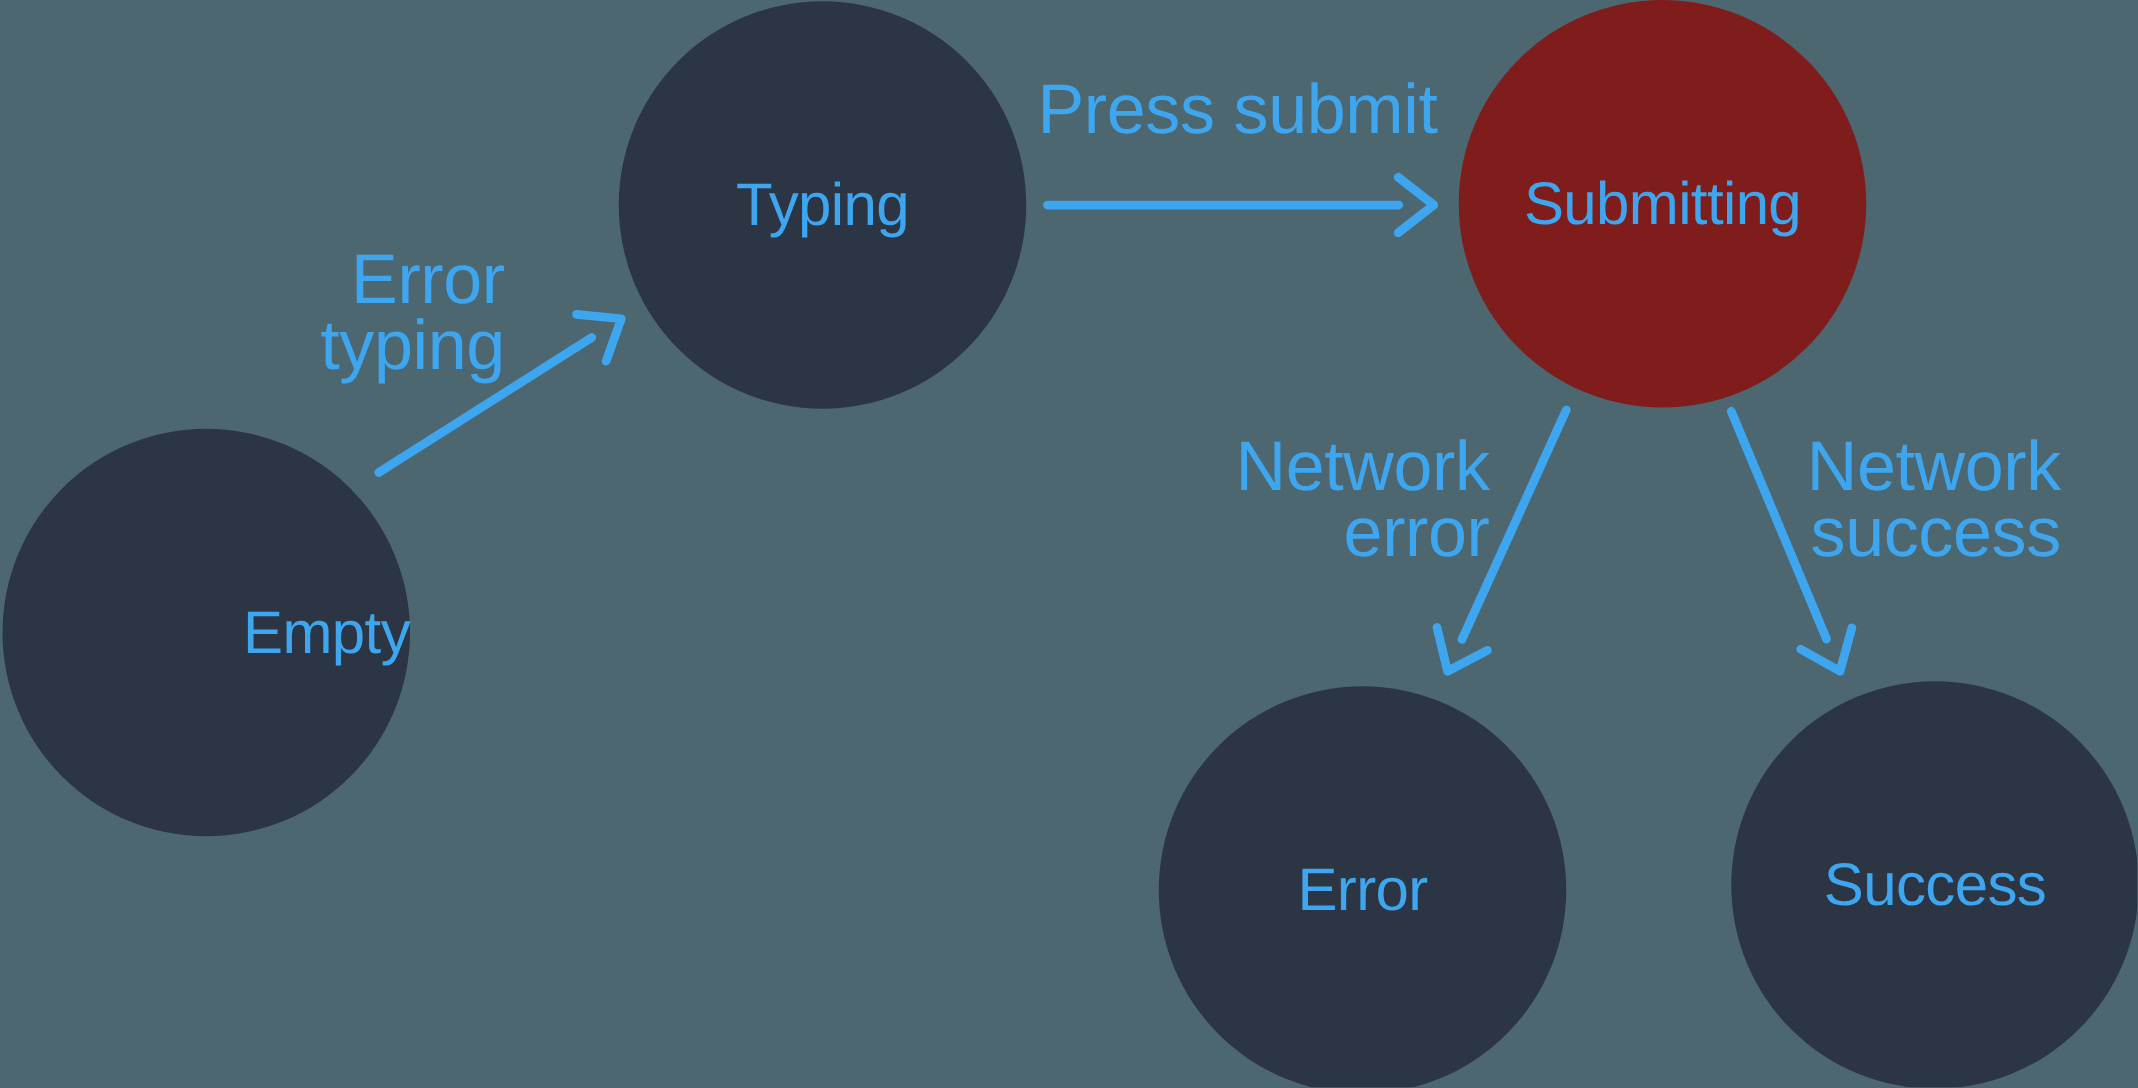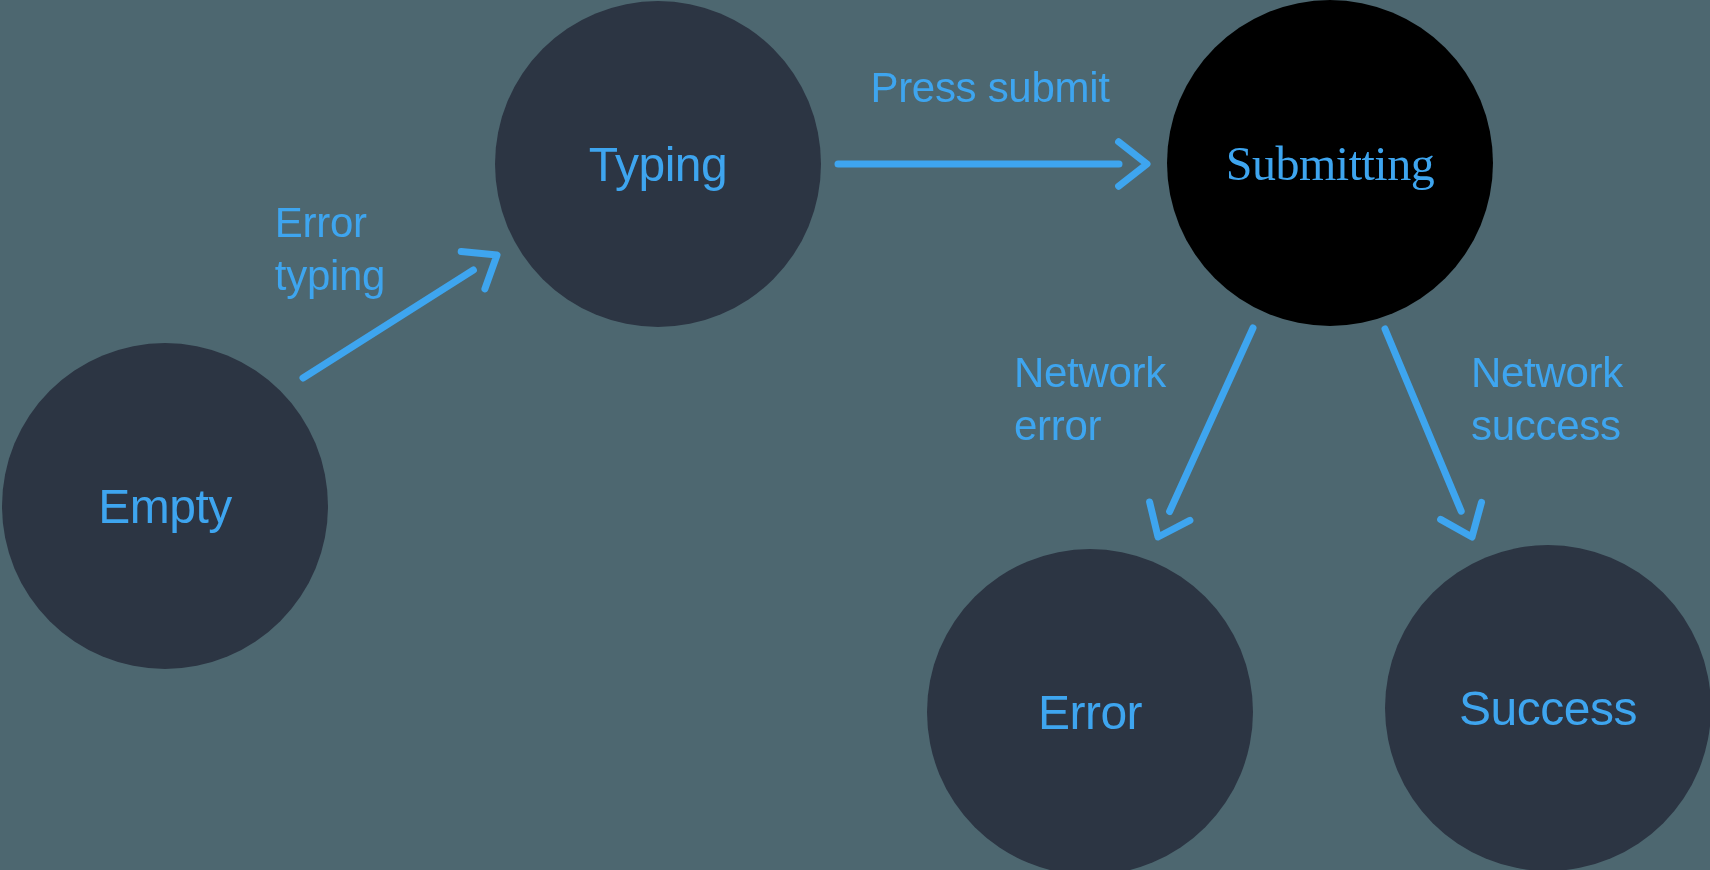--- a/index.html
+++ b/index.html
@@ -1,21 +1,21 @@
 <!DOCTYPE html>
 <html><head>
 <meta charset="utf-8">
 <style>
   html,body{margin:0;padding:0;background:#4d6770}
   #canvas{position:relative;overflow:hidden;font-family:"Liberation Sans",sans-serif}
   #edges-svg{position:absolute;left:0;top:0}
   .node{position:absolute;border-radius:50%;display:flex;align-items:center;justify-content:center}
   .node-label{font-size:48px;letter-spacing:-0.5px}
-  .edge-label{position:absolute;transform:translate(-50%,-50%);font-size:42px;line-height:53px;
-              text-align:left;white-space:nowrap;letter-spacing:-0.3px}
+  .edge-label{position:absolute;transform:translate(-50%,-50%);font-size:56px;line-height:53px;
+              text-align:right;white-space:nowrap;letter-spacing:-0.3px}
 </style>
 </head>
 <body>
 
 <div id="canvas" style="width: 1710px; height: 870px; background: rgb(77, 103, 112);">
   <svg id="edges-svg" width="1710" height="870">
       <g fill="none" stroke="#3ea5ef" stroke-width="7" stroke-linecap="round" stroke-linejoin="round">
         <line x1="303" y1="378" x2="473.4" y2="270.0"></line>
         <polyline points="484.9,288.9 497,255 461.2,251.5"></polyline>
       </g>
@@ -26,27 +26,27 @@
       <g fill="none" stroke="#3ea5ef" stroke-width="7" stroke-linecap="round" stroke-linejoin="round">
         <line x1="1253" y1="328" x2="1169.6" y2="511.5"></line>
         <polyline points="1149.6,502.0 1158,537 1189.9,520.3"></polyline>
       </g>
       <g fill="none" stroke="#3ea5ef" stroke-width="7" stroke-linecap="round" stroke-linejoin="round">
         <line x1="1385" y1="329" x2="1461.2" y2="511.2"></line>
         <polyline points="1440.6,519.4 1472,537 1481.5,502.3"></polyline>
       </g>
     </svg>
   <div id="nodes-layer">
-      <div class="node" style="left: 2px; top: 343px; height: 326px; width: 326px; background: rgb(44, 53, 67);">
+      <div class="node" style="left: 2px; top: 343px; height: 326px; width: 326px; background: rgb(44, 53, 67); justify-content: flex-end;">
         <span class="node-label" style="color: rgb(62, 165, 239);">Empty</span>
       </div>
       <div class="node" style="left: 495px; top: 1px; height: 326px; width: 326px; background: rgb(44, 53, 67);">
         <span class="node-label" style="color: rgb(62, 165, 239);">Typing</span>
       </div>
-      <div class="node" style="left: 1167px; top: 0px; height: 326px; width: 326px; background: #000000; font-family: Liberation Serif, serif;">
+      <div class="node" style="left: 1167px; top: 0px; height: 326px; width: 326px; background: #7f1d1d;">
         <span class="node-label" style="color: rgb(62, 165, 239);">Submitting</span>
       </div>
       <div class="node" style="left: 927px; top: 549px; height: 326px; width: 326px; background: rgb(44, 53, 67);">
         <span class="node-label" style="color: rgb(62, 165, 239);">Error</span>
       </div>
       <div class="node" style="left: 1385px; top: 545px; height: 326px; width: 326px; background: rgb(44, 53, 67);">
         <span class="node-label" style="color: rgb(62, 165, 239);">Success</span>
       </div>
     </div>
   <div id="labels-layer">

